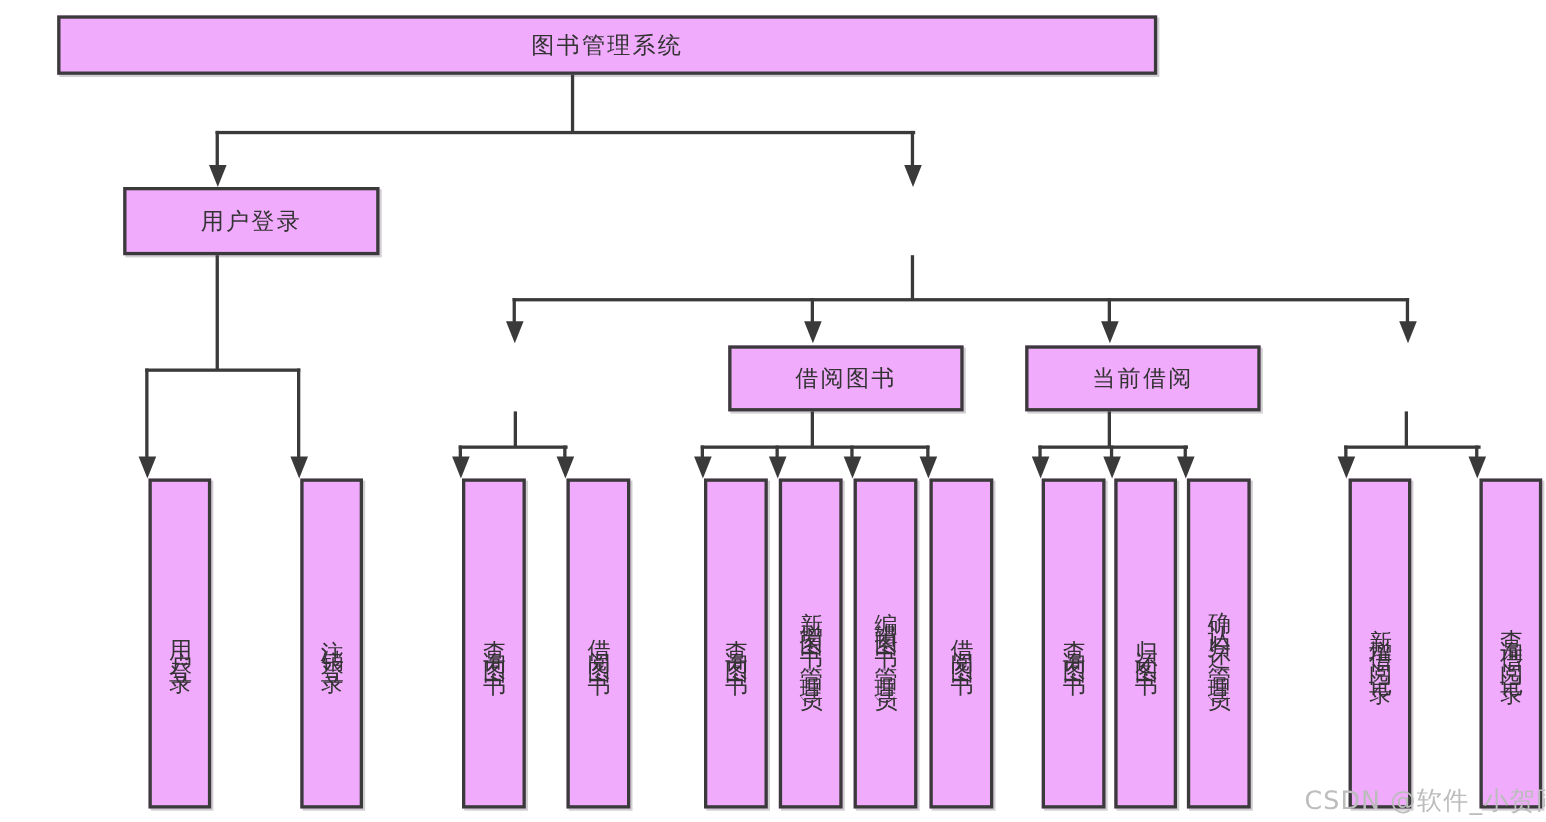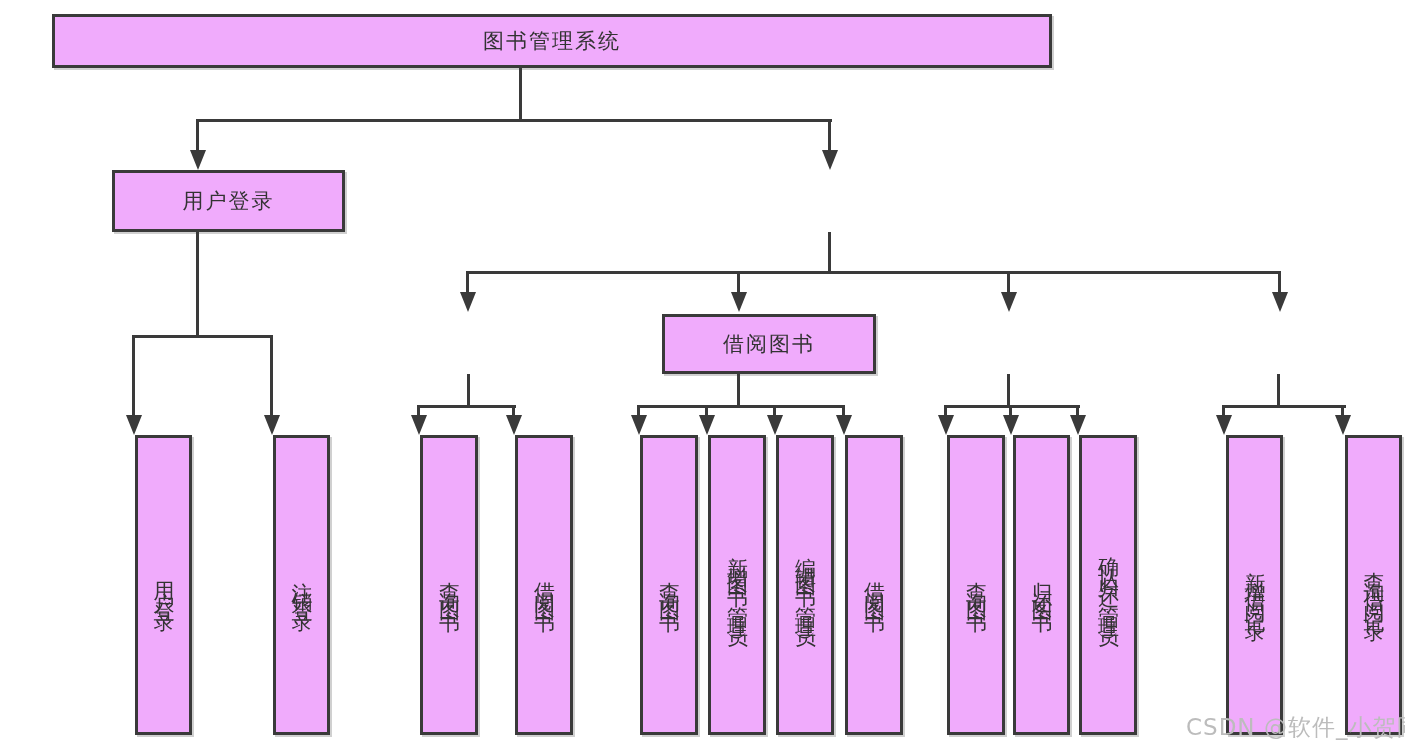--- a/index.html
+++ b/index.html
@@ -62,20 +62,21 @@
   <div class="vl" style="left:466px;top:271px;height:23px"></div>
   <div class="ah" style="left:460px;top:292px"></div>
   <div class="vl" style="left:737px;top:271px;height:23px"></div>
   <div class="ah" style="left:731px;top:292px"></div>
   <div class="vl" style="left:1007px;top:271px;height:23px"></div>
   <div class="ah" style="left:1001px;top:292px"></div>
   <div class="vl" style="left:1278px;top:271px;height:23px"></div>
   <div class="ah" style="left:1272px;top:292px"></div>
 
   <div class="box" style="left:632px;top:314px;width:208px;height:54px">借阅图书</div>
+  <div class="box" style="left:902px;top:314px;width:208px;height:54px">当前借阅</div>
 
   <div class="vl" style="left:467px;top:374px;height:33px"></div>
   <div class="vl" style="left:737px;top:374px;height:33px"></div>
   <div class="vl" style="left:1007px;top:374px;height:33px"></div>
   <div class="vl" style="left:1277px;top:374px;height:33px"></div>
 
   <div class="hl" style="left:417px;top:405px;width:99px"></div>
   <div class="hl" style="left:637px;top:405px;width:208px"></div>
   <div class="hl" style="left:944px;top:405px;width:136px"></div>
   <div class="hl" style="left:1222px;top:405px;width:124px"></div>

